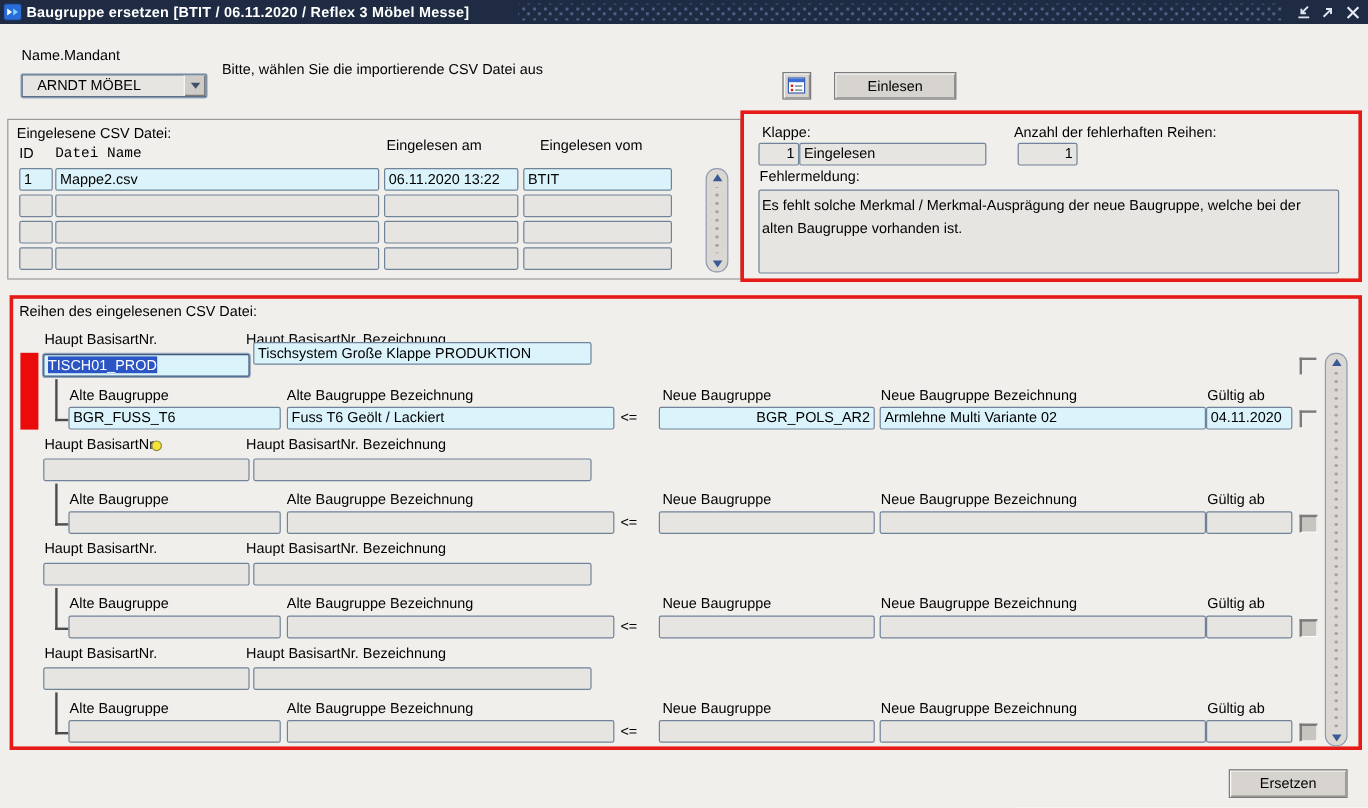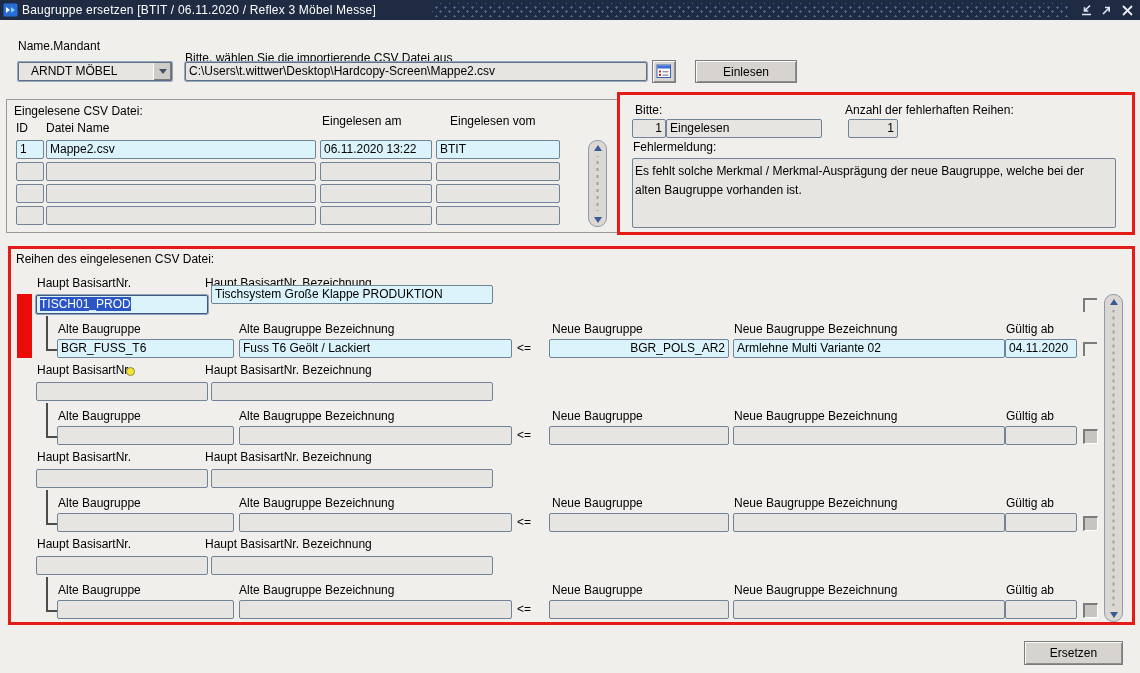--- a/index.html
+++ b/index.html
@@ -1,21 +1,21 @@
 <!DOCTYPE html>
 <html><head>
 <meta charset="utf-8">
 <style>
   html,body{margin:0;padding:0;}
   .app{position:relative;width:1140px;height:673px;background:#f1efec;
        font-family:"Liberation Sans",sans-serif;font-size:12px;color:#000;overflow:hidden;}
   
   .titlebar{position:absolute;left:0;top:0;width:1140px;height:20px;background:#1e2b42;
             color:#fff;display:flex;align-items:center;}
-  .titlebar .ttext{position:absolute;left:22px;top:3px;font-size:12px;font-weight:normal;
+  .titlebar .ttext{position:absolute;left:22px;top:3px;font-size:12px;font-weight:bold;
             letter-spacing:.2px;white-space:nowrap;}
   .tpattern{position:absolute;left:432px;right:72px;top:3px;bottom:3px;
             background-image:radial-gradient(circle,#51628c 1.1px,transparent 1.4px),
                              radial-gradient(circle,#51628c 1.1px,transparent 1.4px);
             background-size:9px 9px,9px 9px;background-position:0 0,4px 4px;}
   .winctl{position:absolute;top:3px;width:16px;height:15px;display:flex;align-items:center;
           justify-content:center;cursor:default;}
   
   .lbl{position:absolute;white-space:nowrap;font-size:12px;}
   
@@ -95,39 +95,38 @@
   <span class="lbl" style="left:18px;top:39px;">Name.Mandant</span>
   <span class="lbl" style="left:185px;top:39px;margin-top:12px;">Bitte, wählen Sie die importierende CSV Datei aus</span>
 
   <div class="combo" style="left:18px;top:62px;width:152px;">
     <span class="cval">ARNDT MÖBEL</span>
     <span class="combo-btn">
         <span class="tri-dn"></span>
       </span>
   </div>
 
-  <div class="field" style="left:185px;top:62px;width:454px;border-color:#5c7088;box-shadow:0 0 0 1px #97a8bb;">C:\Users\t.wittwer\Desktop\Hardcopy-Screen\Mappe2.csv</div>
 
   <div class="btn3d" style="left:652px;top:60px;width:22px;height:21px;">
     <svg width="16" height="15">
       <rect x="1" y="1" width="13.5" height="12.5" fill="#ffffff" stroke="#3a5fae"></rect>
       <rect x="1.5" y="1.5" width="12.5" height="3" fill="#3a6fd8"></rect>
       <rect x="3" y="6.5" width="2" height="2" fill="#d02020"></rect>
       <rect x="3" y="10" width="2" height="2" fill="#d02020"></rect>
       <rect x="6.5" y="7" width="6" height="1.4" fill="#8899aa"></rect>
       <rect x="6.5" y="10.4" width="6" height="1.4" fill="#8899aa"></rect>
     </svg>
   </div>
 
   <div class="btn3d" style="left:695px;top:60px;width:100px;height:21px;">Einlesen</div>
 
   <div class="groupbox" style="left:6px;top:99px;width:610px;height:132px;"></div>
   <span class="lbl" style="left:14px;top:104px;">Eingelesene CSV Datei:</span>
   <span class="lbl" style="left:16px;top:121px;">ID</span>
-  <span class="lbl" style="left:46px;top:121px;">Datei Name</span>
+  <span class="lbl" style="left:46px;top:121px;font-family:Liberation Mono, monospace;">Datei Name</span>
   <span class="lbl" style="left:322px;top:114px;">Eingelesen am</span>
   <span class="lbl" style="left:450px;top:114px;">Eingelesen vom</span>
 
   <div>
     <div class="field filled" style="left:16px;top:140px;width:20px;">1</div>
     <div class="field filled" style="left:46px;top:140px;width:262px;">Mappe2.csv</div>
     <div class="field filled" style="left:320px;top:140px;width:104px;">06.11.2020 13:22</div>
     <div class="field filled" style="left:436px;top:140px;width:116px;">BTIT</div>
   </div>
 
@@ -154,21 +153,21 @@
     <div class="sb-btn">
         <span class="tri-up2"></span>
       </div>
     <div class="sb-track"></div>
     <div class="sb-btn">
         <span class="tri-dn2"></span>
       </div>
   </div>
 
   <div class="redbox" style="left:617px;top:92px;width:512px;height:137px;"></div>
-  <span class="lbl" style="left:635px;top:103px;">Bitte:</span>
+  <span class="lbl" style="left:635px;top:103px;">Klappe:</span>
   <div class="field num" style="left:632px;top:119px;width:26px;">1</div>
   <div class="field" style="left:666px;top:119px;width:148px;">Eingelesen</div>
   <span class="lbl" style="left:845px;top:103px;">Anzahl der fehlerhaften Reihen:</span>
   <div class="field num" style="left:848px;top:119px;width:42px;">1</div>
   <span class="lbl" style="left:633px;top:140px;">Fehlermeldung:</span>
   <div class="memo" style="left:632px;top:158px;width:478px;height:62px;">Es fehlt solche Merkmal / Merkmal-Ausprägung der neue Baugruppe, welche bei der alten Baugruppe vorhanden ist.</div>
 
   <div class="redbox" style="left:8px;top:246px;width:1121px;height:373px;"></div>
   <span class="lbl" style="left:16px;top:252px;">Reihen des eingelesenen CSV Datei:</span>
 

